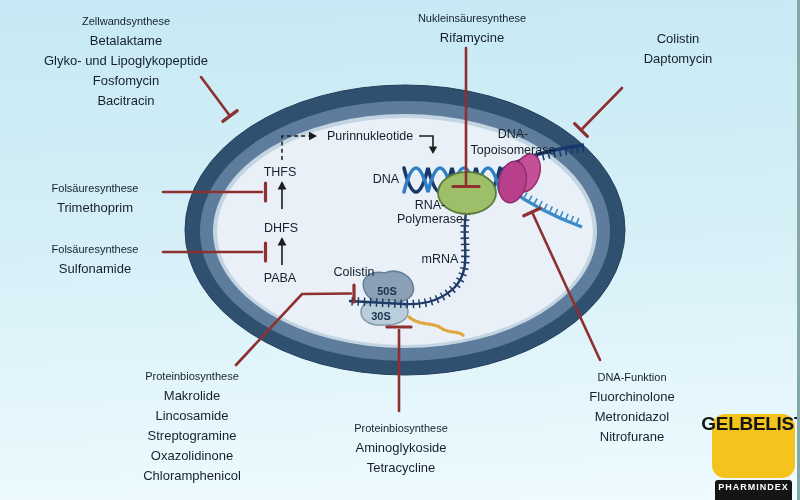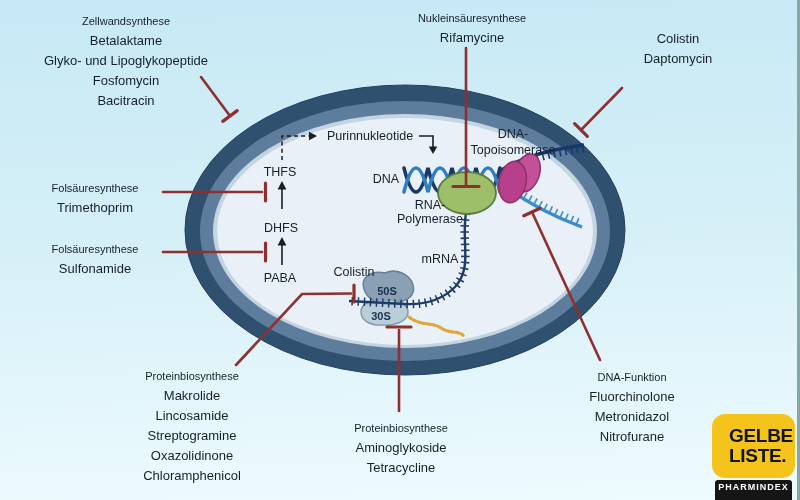--- a/index.html
+++ b/index.html
@@ -11,21 +11,21 @@
   .lbl{position:absolute;transform:translateX(-50%);text-align:center;color:#15202b;
        font-size:13px;line-height:20px;white-space:nowrap;}
   .lbl .t{font-weight:normal;font-size:11px;}
   .lh19{line-height:19px;}
   .cl{position:absolute;transform:translate(-50%,-50%);font-size:12.5px;color:#15202b;
       white-space:nowrap;text-align:center;}
   .cl.sub{font-weight:bold;font-size:11px;color:#17314e;}
   .cl.two{line-height:14px;}
   .cl.two2{line-height:16px;}
   .logo{position:absolute;left:712px;top:414px;width:83px;}
-  .logo-box{background:#f4c41d;border-radius:13px;height:64px;display:flex;flex-direction:column;
+  .logo-box{background:#f4c41d;border-radius:13px;height:64px;display:flex;flex-direction:row;
             justify-content:center;padding-left:17px;box-sizing:border-box;color:#141414;
             font-weight:bold;font-size:19px;line-height:20px;letter-spacing:-0.3px;}
   .logo-bar{margin:2px auto 0;width:77px;height:27px;background:#151515;border-radius:3px;
             color:#ffffff;font-size:9px;font-weight:bold;letter-spacing:1px;text-align:center;
             line-height:14px;}
 </style>
 </head>
 <body>
 
 <div class="stage">

